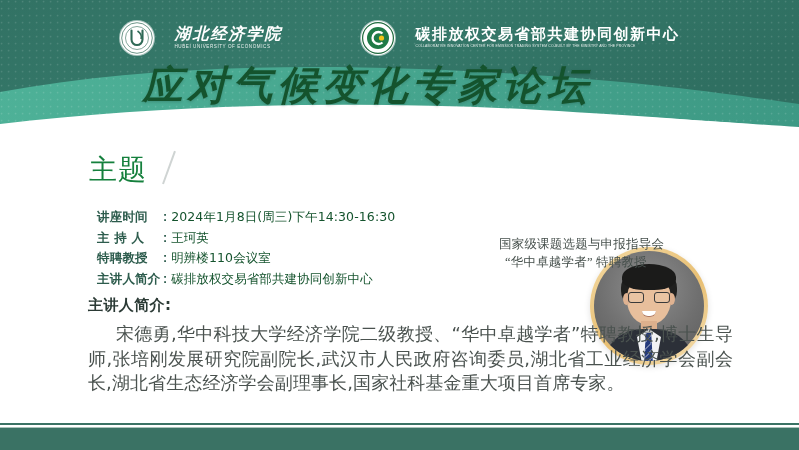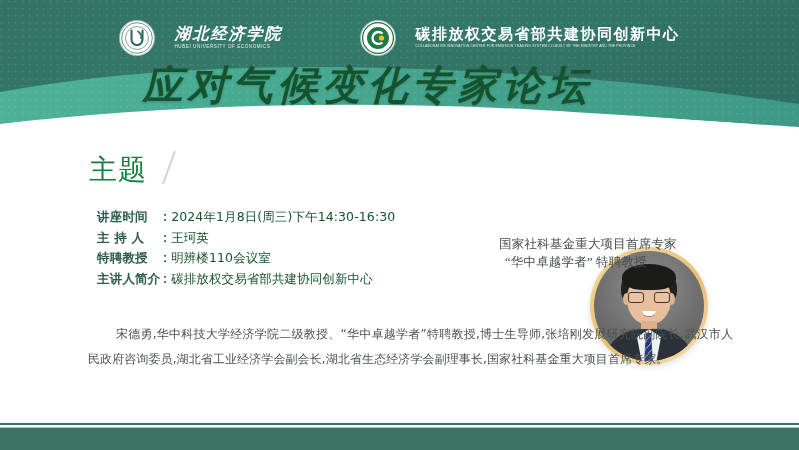--- a/index.html
+++ b/index.html
@@ -90,21 +90,21 @@
                 color:#2f6a57;letter-spacing:2px;line-height:26px;
                 font-family:"DejaVu Sans",sans-serif;}
   .speaker-t1{position:absolute;left:499px;top:104px;font-size:12.5px;color:#454f4b;
               letter-spacing:.2px;white-space:nowrap;font-family:"DejaVu Sans",sans-serif;}
   .speaker-t2{position:absolute;left:505px;top:122px;font-size:12.5px;color:#454f4b;
               letter-spacing:.2px;white-space:nowrap;font-family:Liberation Serif, serif;}
 
   
   .bio-head{position:absolute;left:88px;top:164px;font-size:15px;font-weight:700;
             color:#2b3a35;letter-spacing:.4px;font-family:"DejaVu Sans",sans-serif;}
-  .bio-body{position:absolute;left:88px;top:190px;width:645px;font-size:12px;
+  .bio-body{position:absolute;left:88px;top:190px;width:645px;font-size:18px;
             line-height:24.5px;color:#4a524f;text-align:justify;text-indent:28px;
             letter-spacing:.1px;font-family:"DejaVu Sans",sans-serif;}
 
   
   .footer{position:absolute;left:0;bottom:0;width:799px;height:22px;background:#3a7264;}
   .footer-line{position:absolute;left:0;bottom:25px;width:799px;height:2px;background:#3a7264;}
   .footer-line2{position:absolute;left:0;bottom:22px;width:799px;height:1px;background:#a9c3ba;}
 </style>
 </head>
 <body>
@@ -221,23 +221,24 @@
         <span class="p-glass"></span>
         <span class="p-mouth"></span>
         <span class="p-neck"></span>
         <span class="p-suit"></span>
         <span class="p-shirt"></span>
         <span class="p-tie"></span>
         <span class="p-tie-s"></span>
       </div>
     </div>
 
-    <div class="speaker-t1">国家社科基金重大项目首席专家</div>
+    <div class="speaker-t1">国家级课题选题与申报指导会</div>
     <div class="speaker-t2">“华中卓越学者” 特聘教授</div>
 
+    <div class="bio-head">主讲人简介:</div>
     <div class="bio-body">宋德勇,华中科技大学经济学院二级教授、“华中卓越学者”特聘教授,博士生导师,张培刚发展研究院副院长,武汉市人民政府咨询委员,湖北省工业经济学会副会长,湖北省生态经济学会副理事长,国家社科基金重大项目首席专家。</div>
 
   </div>
 
   <div class="footer-line2"></div>
   <div class="footer-line"></div>
   <div class="footer"></div>
 
 </div>
 

